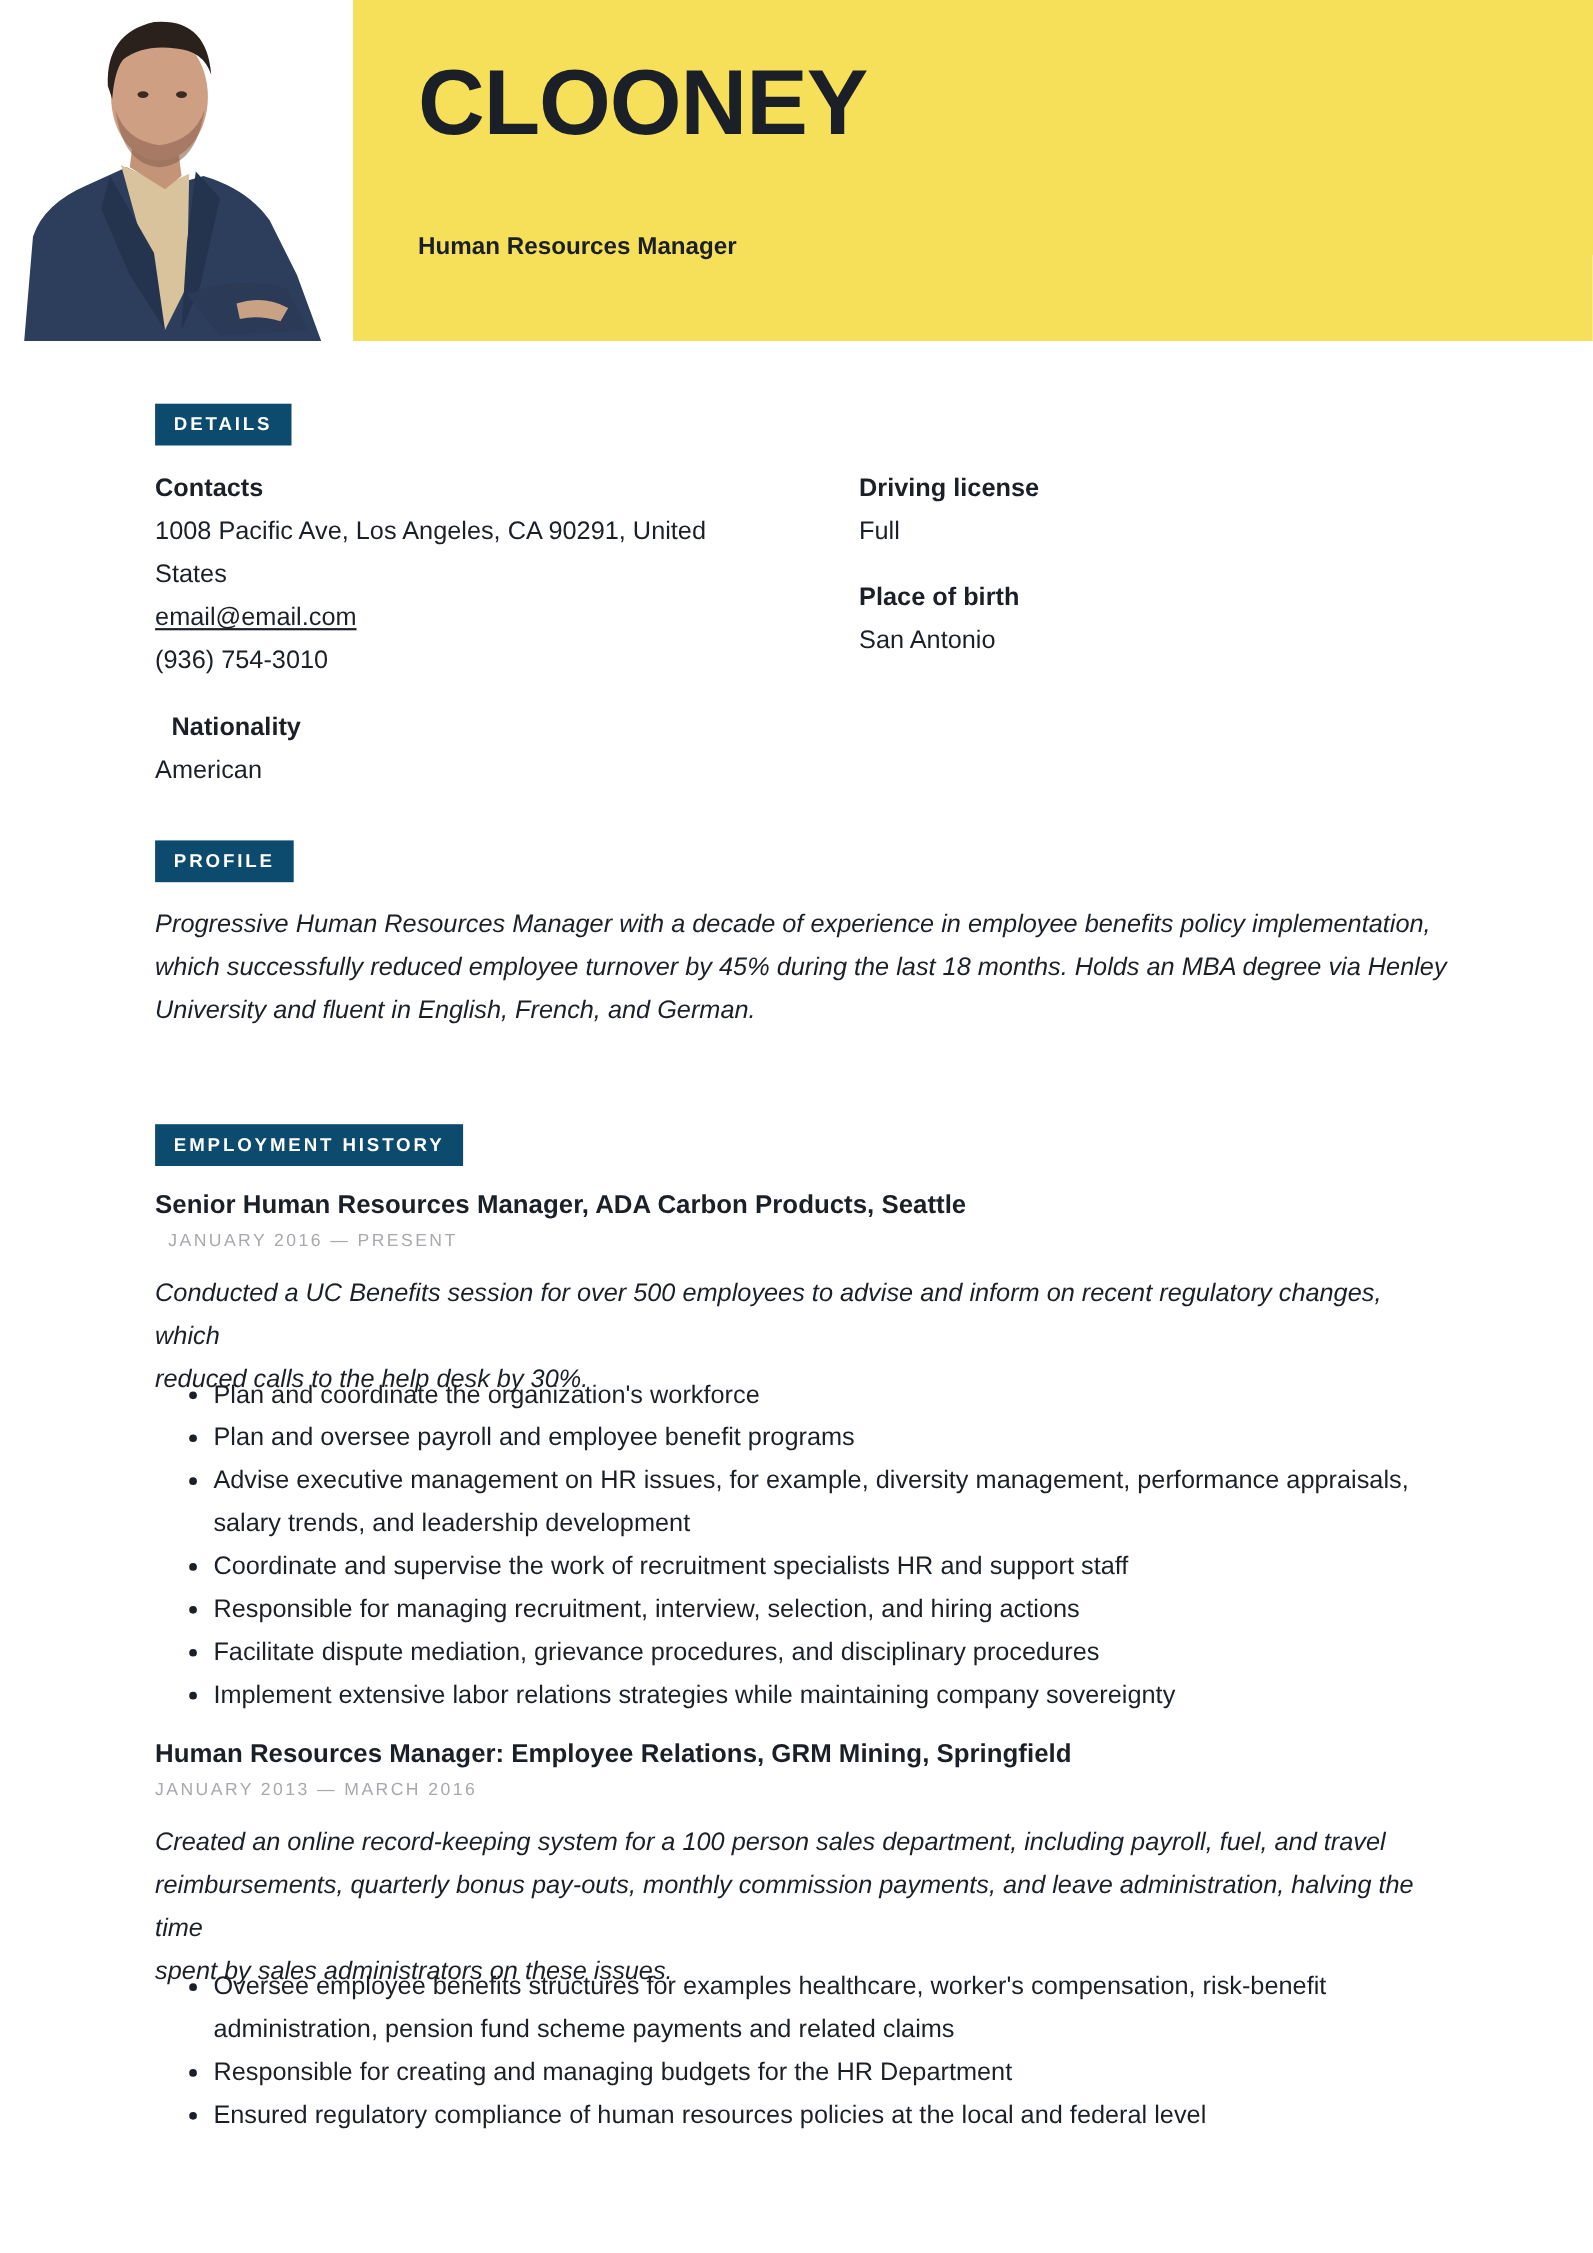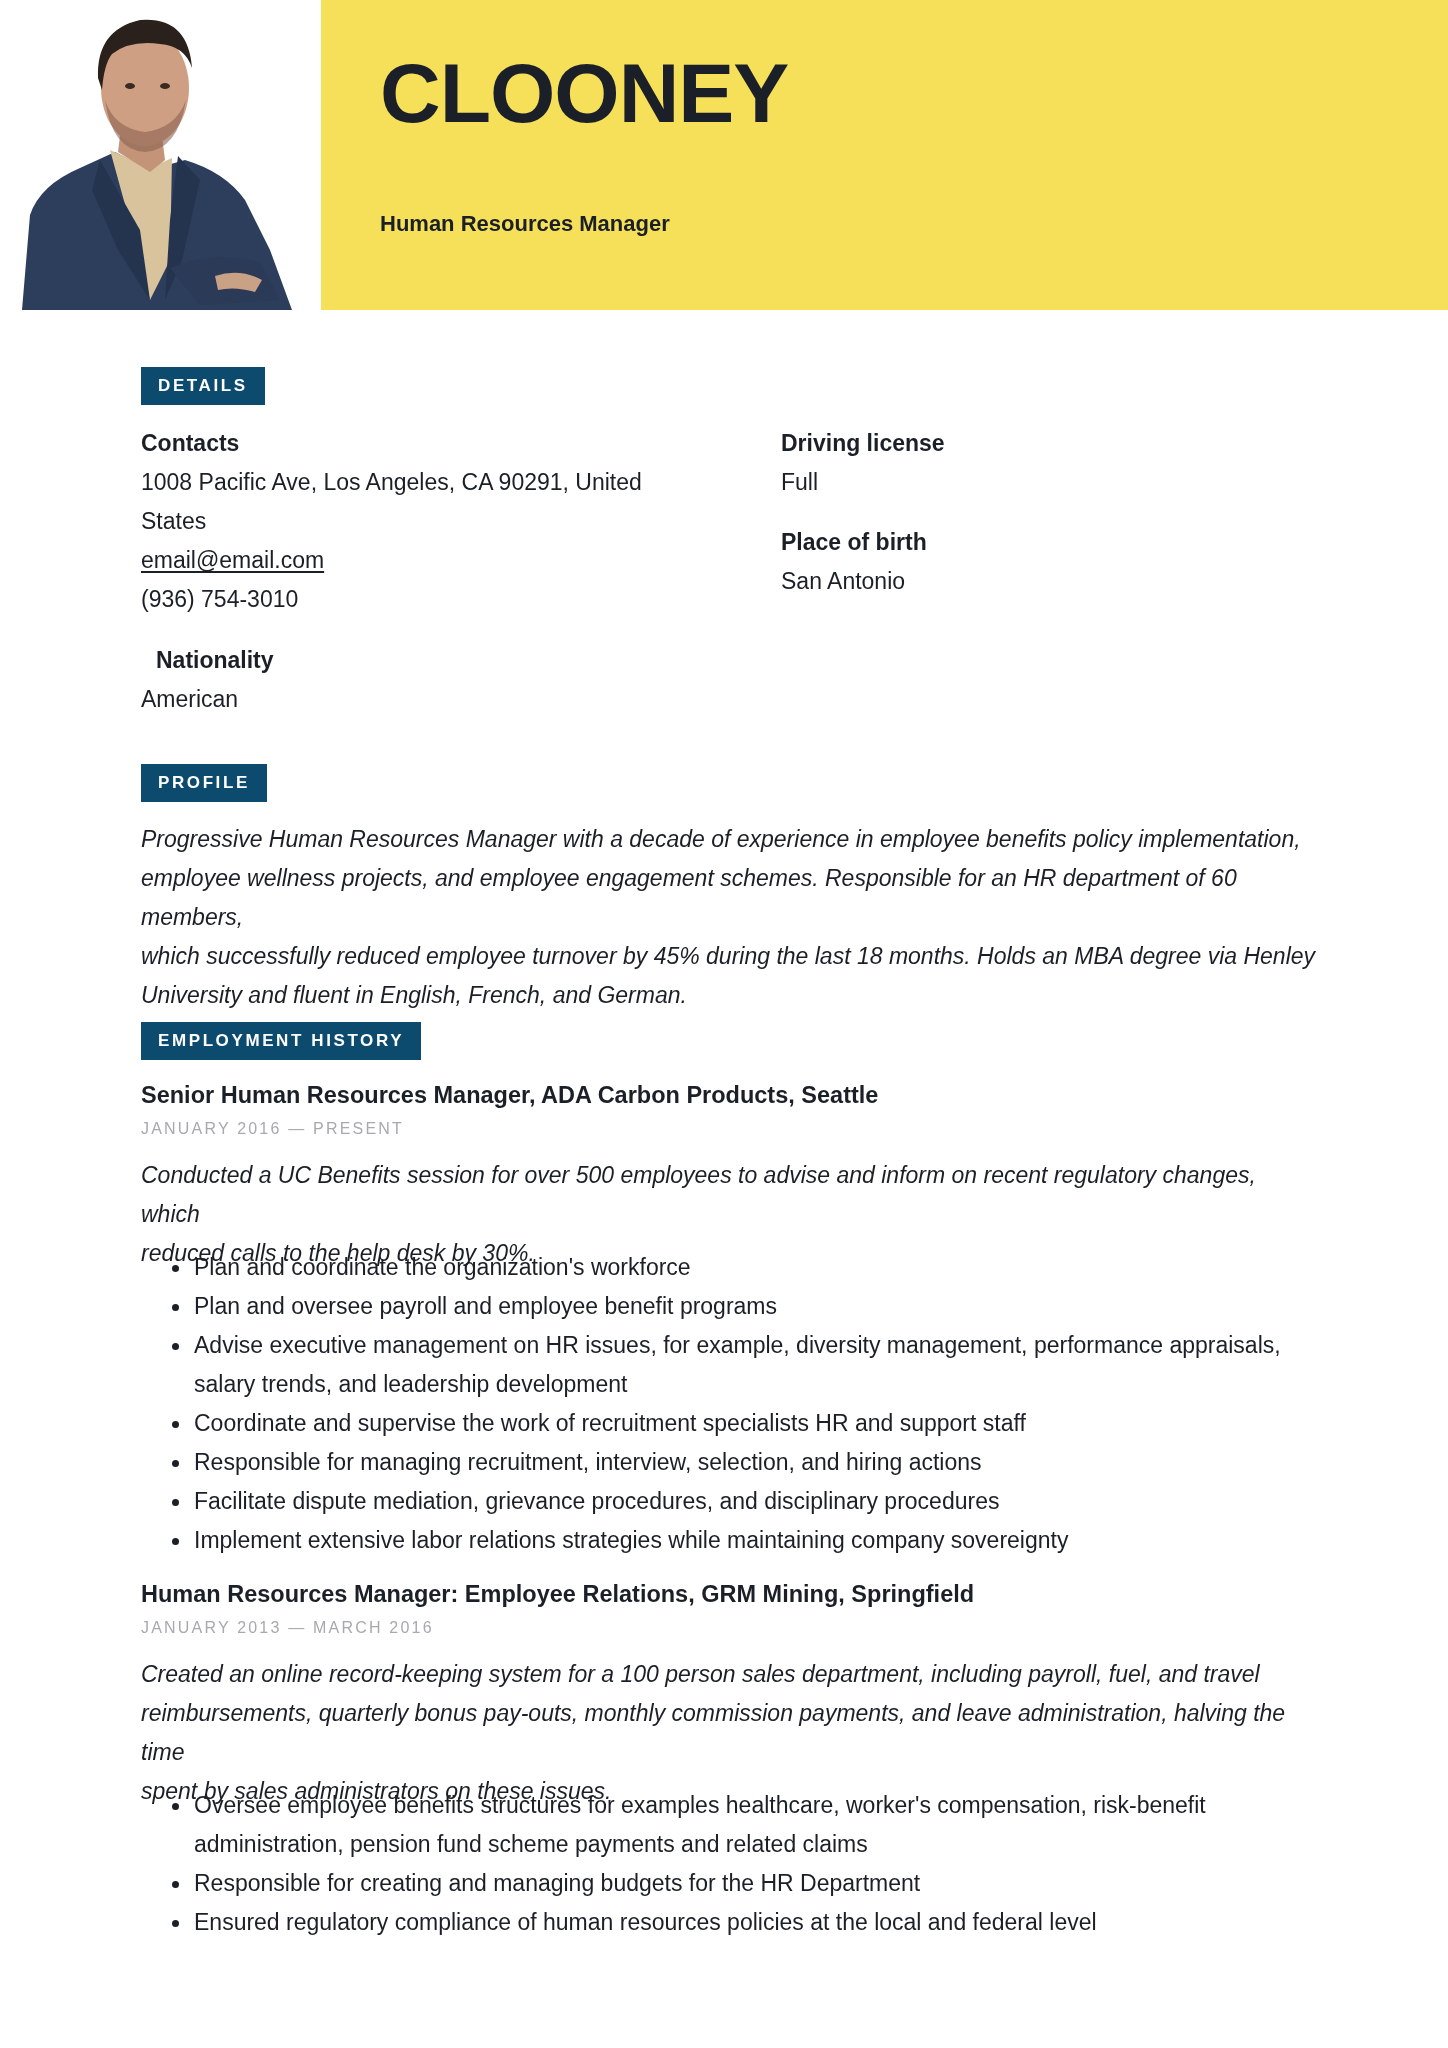--- a/index.html
+++ b/index.html
@@ -97,29 +97,28 @@
 <div class="text" style="left:141px; top:680px;">American</div>
 
 <div class="text label" style="left:781px; top:424px;">Driving license</div>
 <div class="text" style="left:781px; top:463px;">Full</div>
 <div class="text label" style="left:781px; top:523px;">Place of birth</div>
 <div class="text" style="left:781px; top:562px;">San Antonio</div>
 
 <div class="badge" style="top:764px;">PROFILE</div>
 <div class="para" style="top:820px;">
   <div>Progressive Human Resources Manager with a decade of experience in employee benefits policy implementation,</div>
-  <div>employee wellness projects, and employee engagement schemes. Responsible for an HR department of 60 members,</div>
   <div>which successfully reduced employee turnover by 45% during the last 18 months. Holds an MBA degree via Henley</div>
   <div>University and fluent in English, French, and German.</div>
 </div>
 
 <div class="badge" style="top:1022px;">EMPLOYMENT HISTORY</div>
 
 <div class="jobhead" style="top:1082px;">Senior Human Resources Manager, ADA Carbon Products, Seattle</div>
-<div class="dates" style="top:1120px;">JANUARY 2016 — PRESENT</div>
+<div class="dates" style="top:1120px;margin-left:12px;">JANUARY 2016 — PRESENT</div>
 <div class="para" style="top:1156px;">
   <div>Conducted a UC Benefits session for over 500 employees to advise and inform on recent regulatory changes, which</div>
   <div>reduced calls to the help desk by 30%.</div>
 </div>
 <ul class="bullets" style="top:1248px;">
   <li>Plan and coordinate the organization's workforce</li>
   <li>Plan and oversee payroll and employee benefit programs</li>
   <li style="padding-right:40px;">Advise executive management on HR issues, for example, diversity management, performance appraisals, salary trends, and leadership development</li>
   <li>Coordinate and supervise the work of recruitment specialists HR and support staff</li>
   <li>Responsible for managing recruitment, interview, selection, and hiring actions</li>

